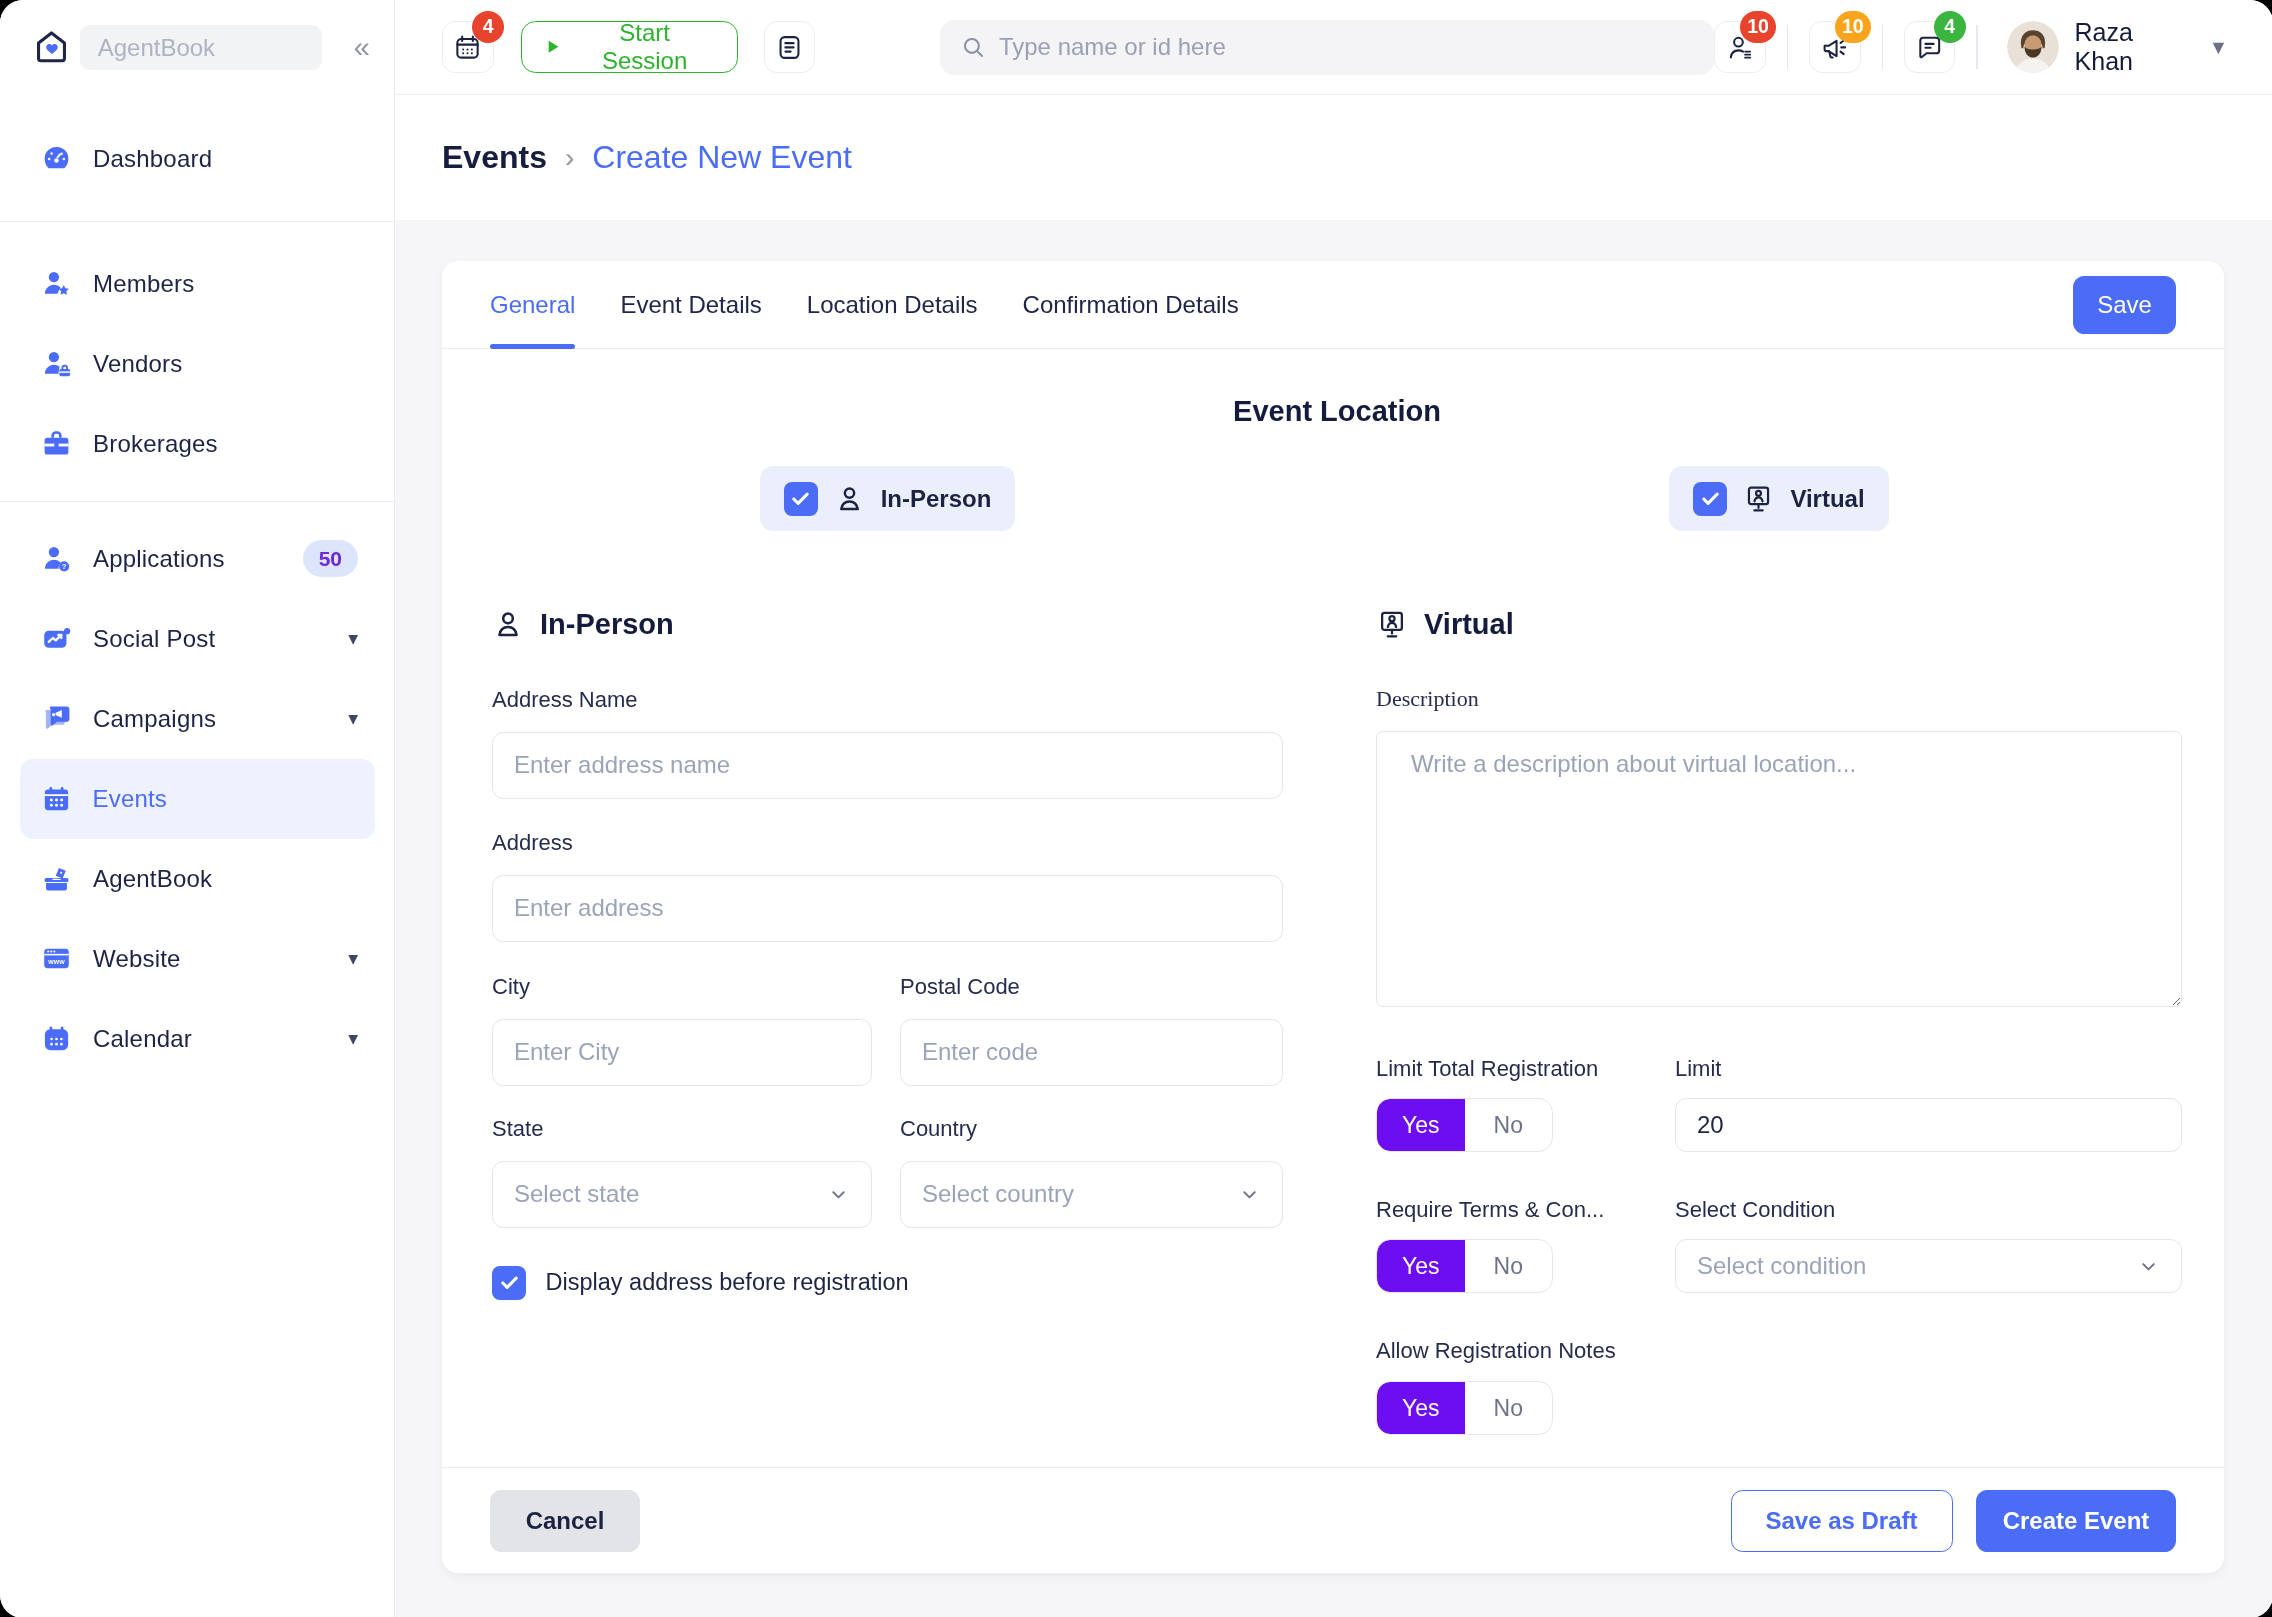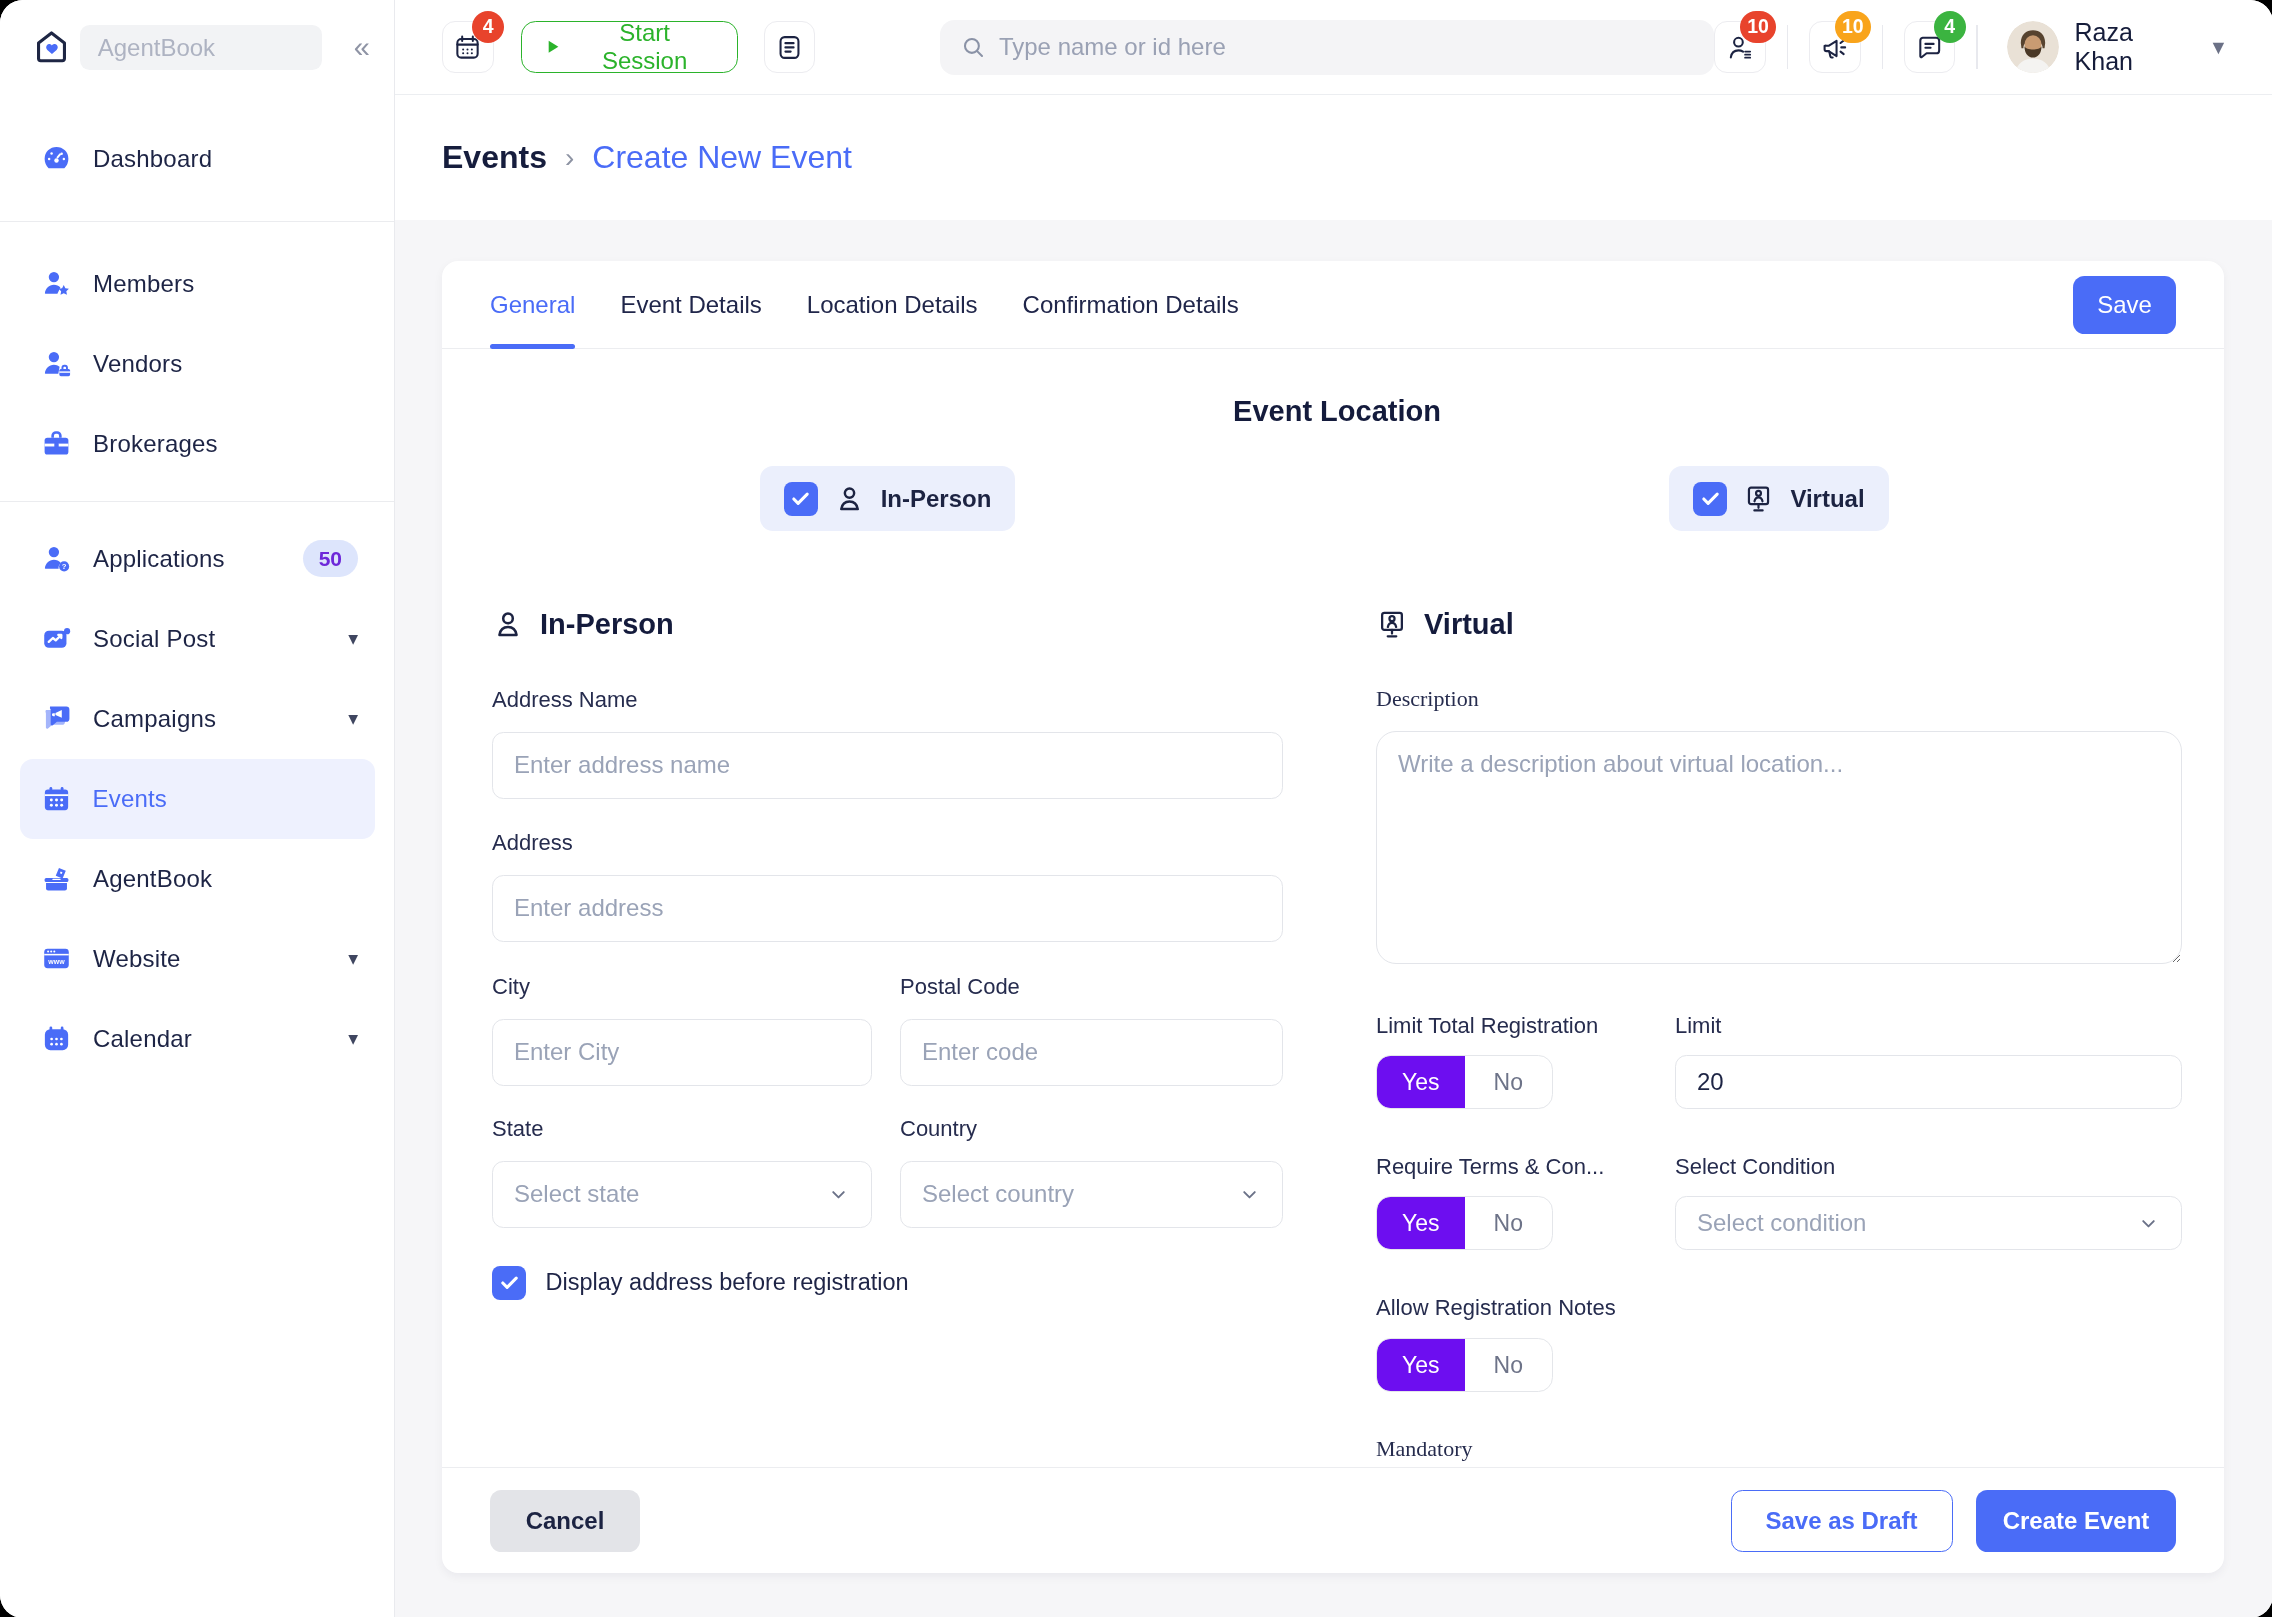--- a/index.html
+++ b/index.html
@@ -69,21 +69,21 @@
   .loc-pill .p-ico svg { width:31px; height:31px; display:block; }
   .loc-pill .p-label { font-size:24px; font-weight:600; color:#1c2342; }
 
   .sec-head { margin-top:75px; display:flex; align-items:center; gap:16px; height:36px; }
   .sec-head svg { width:32px; height:32px; }
   .sec-head .h-txt { font-size:29px; font-weight:700; color:#141b3c; }
 
   .f-label { font-size:22px; line-height:25px; color:#262c4e; }
   .f-input { width:100%; height:67px; border:1.2px solid #e3e5ea; border-radius:11.4px; padding:0 21px; font-size:24px; color:#1d2444; font-family:inherit; outline:none; background:#fff; }
   .f-input::placeholder { color:#9aa3b7; }
-  textarea.f-area { width:100%; height:233px; border:1.2px solid #e3e5ea; border-radius:20px; padding:18px 21px; font-size:24px; color:#1d2444; font-family:inherit; outline:none; resize:vertical; }
+  textarea.f-area { width:100%; height:276px; border:1.2px solid #e3e5ea; border-radius:7px; padding:18px 34px; font-size:24px; color:#1d2444; font-family:inherit; outline:none; resize:vertical; }
   textarea.f-area::placeholder { color:#9aa3b7; }
   .f-select { width:100%; height:67px; border:1.2px solid #e3e5ea; border-radius:11.4px; padding:0 21px; display:flex; align-items:center; justify-content:space-between; cursor:default; background:#fff; }
   .f-select .sel-txt { font-size:24px; color:#9aa3b7; }
   .f-select svg { width:23px; height:23px; }
   .half-row { display:flex; gap:28px; }
   .half-a { width:380px; flex:0 0 380px; } .half-b { flex:1; }
 
   .mt56{margin-top:45px;} .mt38{margin-top:31px;} .mt39{margin-top:32px;} .mt37{margin-top:30px;}
   .mt24{margin-top:19.5px;} .mt25{margin-top:20px;} .mt47{margin-top:44px;font-family:Liberation Serif, serif;} .mt57{margin-top:46px;}
   .mt21{margin-top:17px;} .mt55{margin-top:45px;} .mt22{margin-top:18px;}

